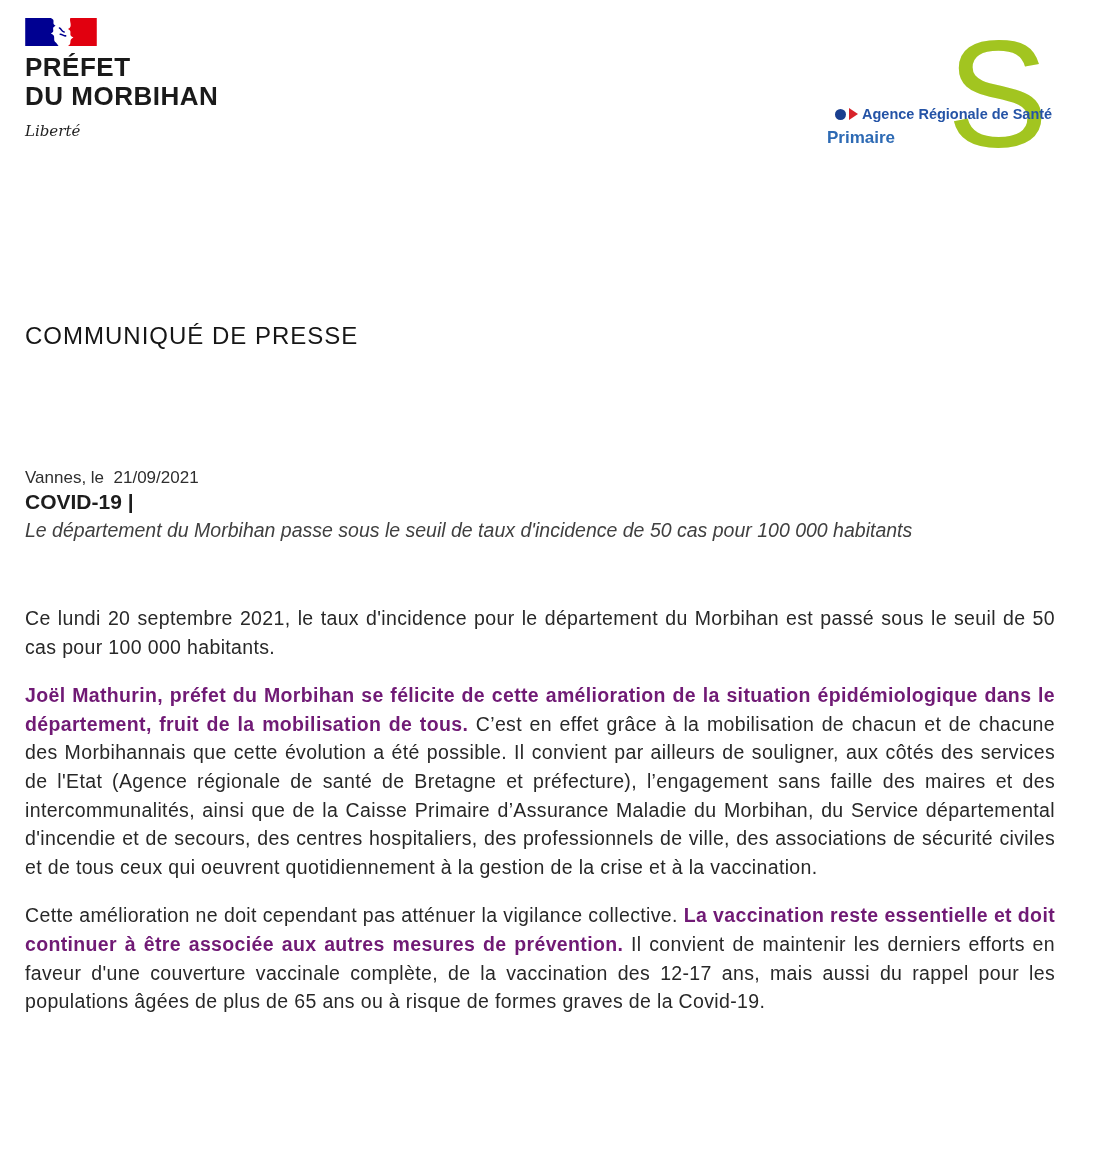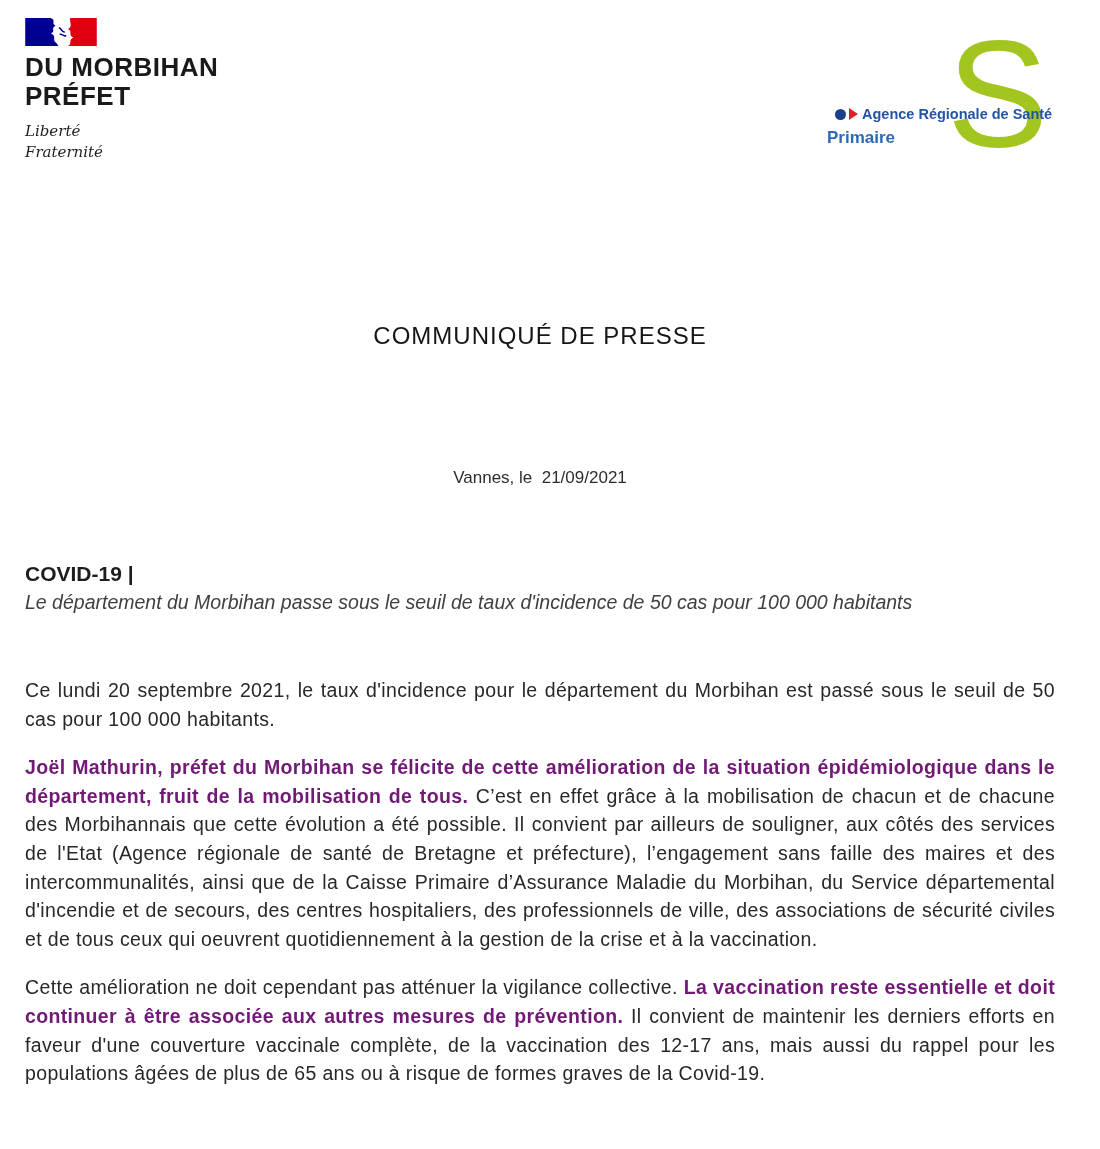--- a/index.html
+++ b/index.html
@@ -36,31 +36,31 @@
   .ars-dot{width:11px;height:11px;border-radius:50%;background:#1a3f8f;display:inline-block;}
   .ars-chevron{
     width:0;height:0;margin-left:3px;margin-right:4px;display:inline-block;
     border-left:9px solid #d8232a;border-top:6px solid transparent;border-bottom:6px solid transparent;
   }
   .ars-agency{font-size:14.5px;font-weight:700;color:#2453a6;}
   .ars-region{position:absolute;left:0;top:100px;font-size:17px;font-weight:700;color:#2d6ab4;}
   
   .doc-title{
     margin:154px 0 0 0;
-    text-align:center;
+    text-align:left;
     font-size:24px;font-weight:400;letter-spacing:1px;
     color:#161616;line-height:28px;
   }
   .dateline{
     margin-top:118px;
-    text-align:center;
+    text-align:left;
     font-size:17px;color:#2e2e2e;
     white-space:pre;
   }
-  .subject{margin-top:72px;}
+  .subject{}
   .subject-label{font-size:21px;font-weight:700;color:#1d1d1d;line-height:28px;}
   .subject-sub{font-size:19.5px;font-style:italic;color:#404040;line-height:28px;}
   p.body{
     margin:20px 0 0 0;
     font-size:19.5px;line-height:28.6px;letter-spacing:.35px;
     text-align:justify;color:#282828;
   }
   p.body.first{margin-top:60px;}
   p.body b{font-weight:700;color:#701a75;}
 </style>
@@ -71,26 +71,25 @@
 
   <header class="masthead">
 
     <div class="gov-logo">
       <svg class="flag-svg" viewBox="0 0 92 36" aria-hidden="true">
         <path fill="#000091" d="M0 0 H33 C40 3 33 7 39 10 C32 13 40 17 33 20 C41 23 34 29 40 32 C41 33 42 35 43 36 H0 Z"></path>
         <path fill="none" stroke="#000091" stroke-width="2" stroke-linecap="round" d="M44 13 c3 1 2 4 6 5 M45 21 c3 0 4 2 7 2"></path>
         <path fill="#E1000F" d="M58 0 H92 V36 H55 C61 33 55 28 62 25 C54 22 62 17 55 14 C62 11 56 4 58 0 Z"></path>
       </svg>
       <div class="gov-name">
+        <div>PRÉFET</div>
         <div>DU MORBIHAN</div>
-        <div>PRÉFET</div>
       </div>
       <div class="motto">
         <div>Liberté</div>
-        <div>Fraternité</div>
       </div>
     </div>
 
     <div class="ars-logo">
       <span class="ars-s">S</span>
       <div class="ars-agency-row">
         <span class="ars-dot"></span>
         <span class="ars-chevron"></span>
         <span class="ars-agency">Agence Régionale de Santé</span>
       </div>

